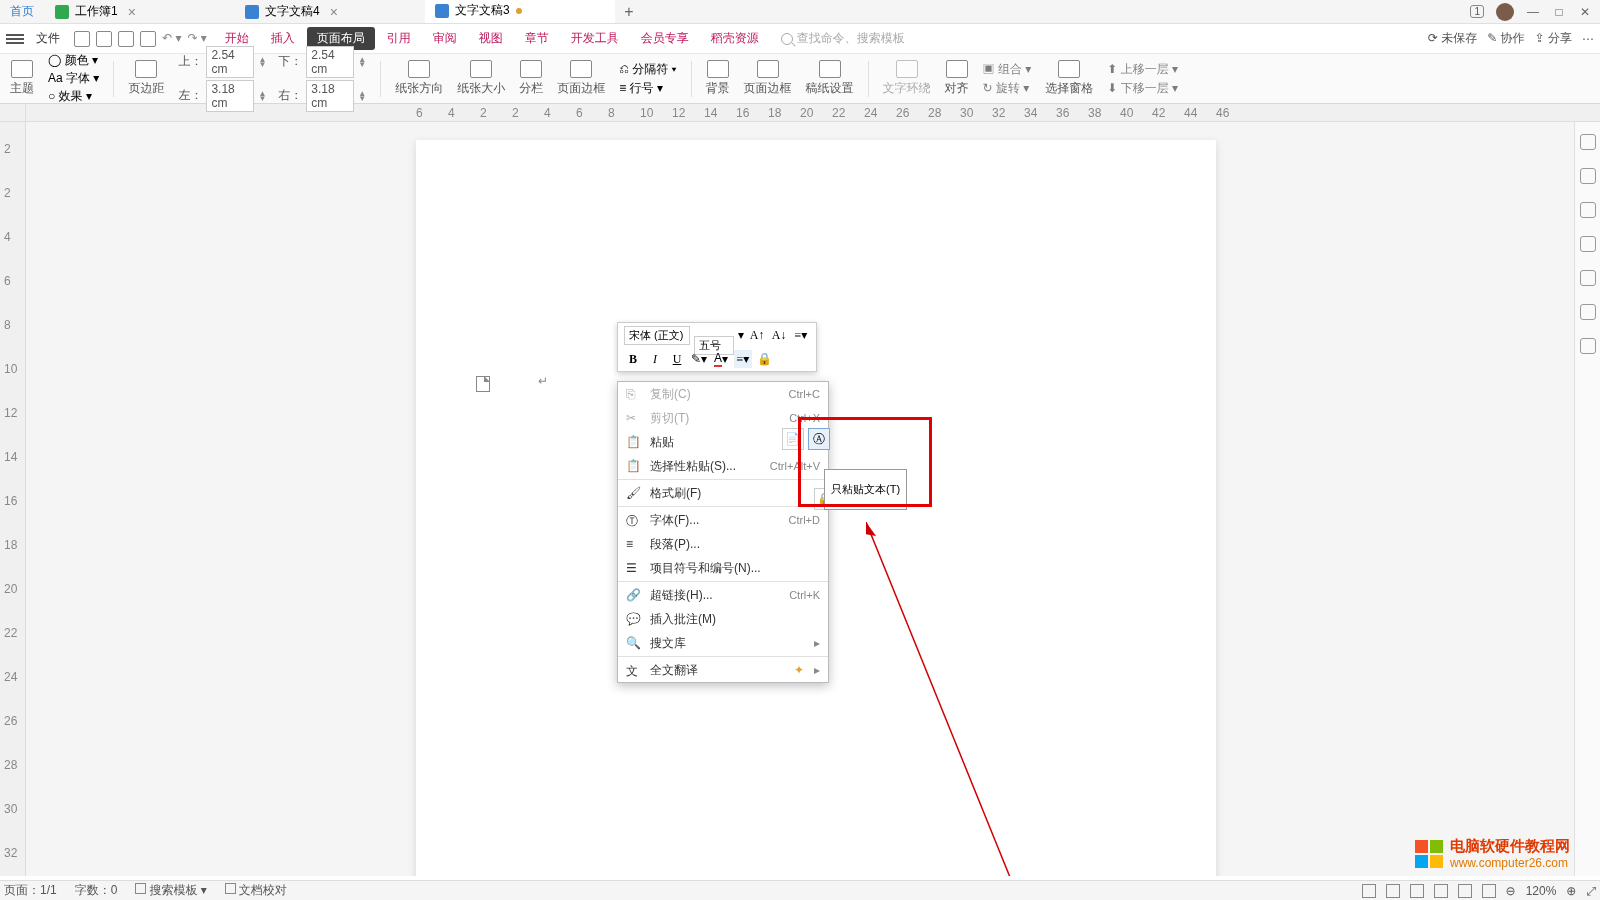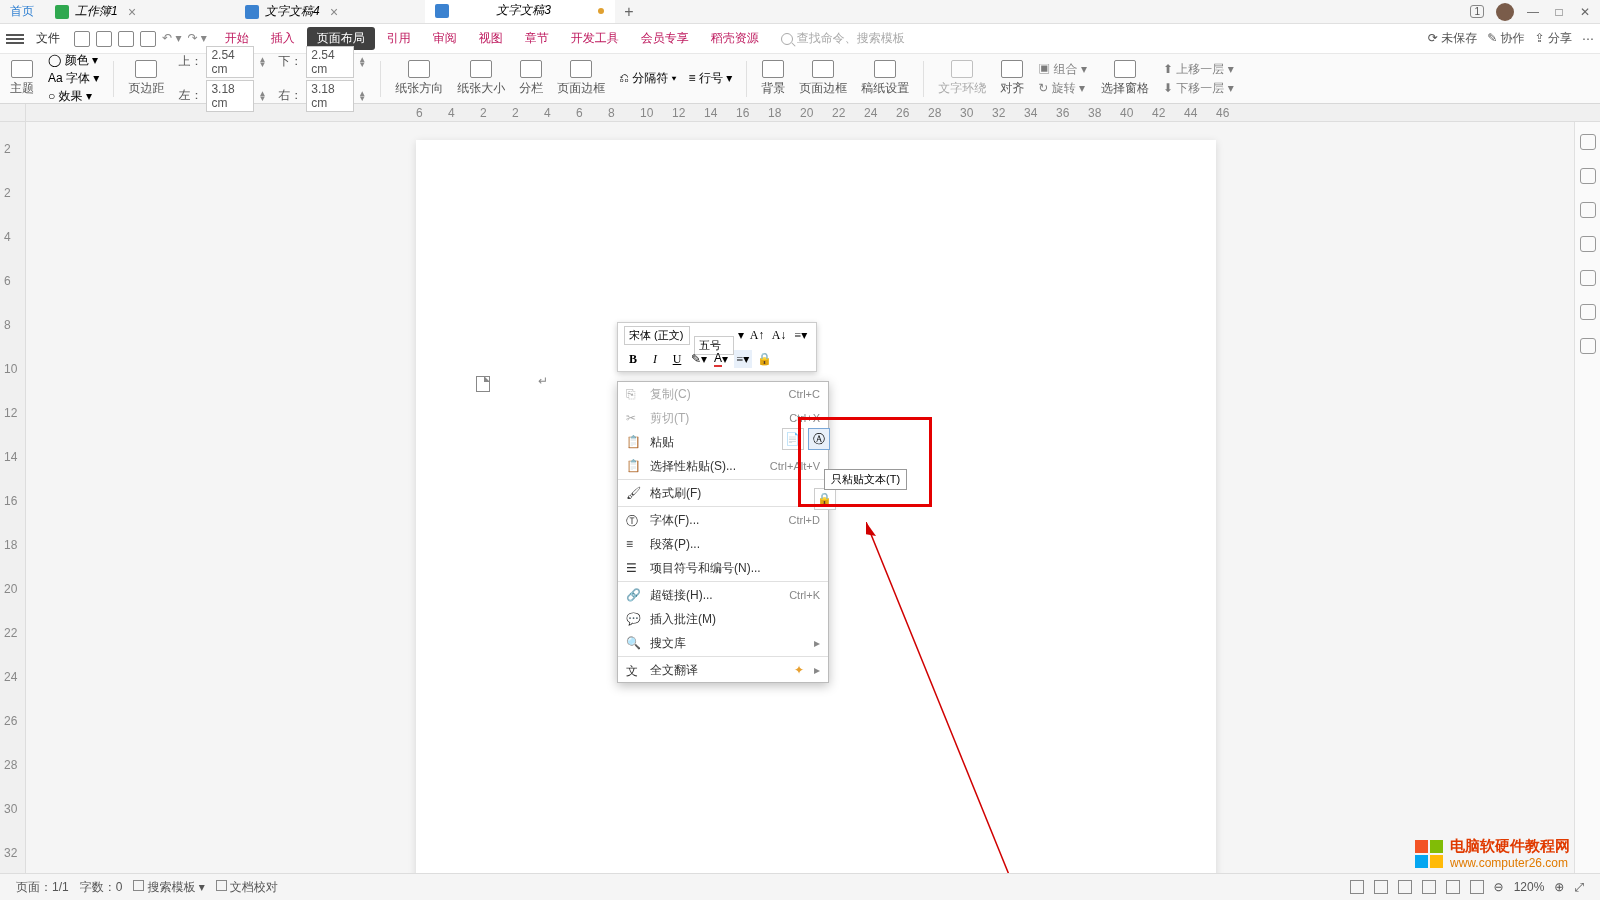--- a/index.html
+++ b/index.html
@@ -1,21 +1,21 @@
 <!DOCTYPE html>
 <html><head>
 <meta charset="utf-8">
 <style>
 *{box-sizing:border-box;margin:0;padding:0;font-family:"Microsoft YaHei",Arial,sans-serif;font-size:12px;}
 body{background:#fff;width:1600px;height:900px;overflow:hidden;position:relative;}
 .titlebar{height:24px;background:#f5f5f5;display:flex;align-items:stretch;border-bottom:1px solid #e0e0e0;}
 .tab{display:flex;align-items:center;padding:0 10px;gap:6px;position:relative;border-right:1px solid transparent;}
 .tab.home{color:#2e7fd1;}
-.tab.doc{min-width:190px;font-style:italic;}
-.tab.active{background:#fff;border-bottom:2px solid #fff;justify-content:space-between;}
+.tab.doc{min-width:190px;}
+.tab.active{background:#fff;border-bottom:2px solid #fff;}
 .tab-ico{width:14px;height:14px;display:inline-block;border-radius:2px;}
 .tab-ico.green{background:#2fa84f;}
 .tab-ico.blue{background:#3b82d0;}
 .tab-close{color:#888;font-size:14px;padding:0 4px;cursor:pointer;}
 .tab-dot{width:6px;height:6px;border-radius:50%;background:#e0a030;}
 .tab-add{width:28px;display:flex;align-items:center;justify-content:center;color:#666;font-size:16px;}
 .winctrl{margin-left:auto;display:flex;align-items:center;gap:12px;padding:0 8px;}
 .winctrl .count{border:1px solid #888;border-radius:3px;font-size:10px;padding:0 3px;color:#555;}
 .avatar{width:18px;height:18px;border-radius:50%;background:#7a5c4a;}
 .winbtn{width:14px;height:14px;color:#666;display:flex;align-items:center;justify-content:center;}
@@ -60,26 +60,26 @@
 .cm-item.disabled{color:#aaa;}
 .cm-item .ico{width:14px;height:14px;display:inline-block;}
 .cm-item .lbl{flex:1;}
 .cm-item .sc{color:#888;font-size:11px;}
 .cm-item .arr{color:#888;}
 .cm-sep{height:1px;background:#e0e0e0;margin:1px 0;}
 .cm-sub{position:absolute;left:756px;top:306px;display:flex;gap:4px;}
 .cm-sub .opt{width:22px;height:22px;border:1px solid #ccc;background:#fff;display:flex;align-items:center;justify-content:center;}
 .cm-sub .opt.sel{background:#e8f0fa;border-color:#7aa8d8;}
 .sub2{position:absolute;left:788px;top:366px;width:22px;height:22px;border:1px solid #ccc;background:#fff;display:flex;align-items:center;justify-content:center;}
-.tooltip{position:absolute;left:798px;top:347px;background:#fff;border:1px solid #999;padding:2px 6px;font-size:11px;}
+.tooltip{position:absolute;left:798px;top:347px;background:#fff;border:1px solid #999;padding:12px 6px;font-size:11px;}
 .redbox{position:absolute;left:772px;top:295px;width:134px;height:90px;border:3px solid #e40000;pointer-events:none;}
 .redline{position:absolute;left:840px;top:400px;width:200px;height:380px;pointer-events:none;}
 .sidepanel{position:absolute;right:0;top:122px;bottom:24px;width:26px;background:#fafafa;border-left:1px solid #e0e0e0;display:flex;flex-direction:column;align-items:center;gap:18px;padding-top:12px;}
 .sidepanel .sico{width:16px;height:16px;border:1px solid #999;border-radius:3px;}
-.statusbar{position:absolute;bottom:0;left:0;right:0;height:27px;background:#f5f5f5;border-top:1px solid #ddd;display:flex;align-items:center;padding:0 16px;gap:11px;color:#555;font-size:11px;}
+.statusbar{position:absolute;bottom:0;left:0;right:0;height:20px;background:#f5f5f5;border-top:1px solid #ddd;display:flex;align-items:center;padding:0 4px;gap:18px;color:#555;font-size:11px;}
 .statusbar .chk{width:11px;height:11px;border:1px solid #888;display:inline-block;margin-right:3px;}
 .statusbar .right{margin-left:auto;display:flex;align-items:center;gap:10px;}
 .viewico{width:14px;height:14px;border:1px solid #888;}
 .watermark{position:absolute;right:30px;bottom:30px;text-align:left;pointer-events:none;}
 .wm-flag{display:inline-block;width:28px;height:28px;position:relative;vertical-align:middle;}
 .wm-flag span{position:absolute;width:13px;height:13px;}
 .wm-flag .a{background:#f35325;left:0;top:0;}
 .wm-flag .b{background:#81bc06;right:0;top:0;}
 .wm-flag .c{background:#05a6f0;left:0;bottom:0;}
 .wm-flag .d{background:#ffba08;right:0;bottom:0;}
@@ -199,21 +199,21 @@
       <span>纸张大小</span>
     </div>
   <div class="rib-item">
       <div class="rib-ico"></div>
       <span>分栏</span>
     </div>
   <div class="rib-item">
       <div class="rib-ico"></div>
       <span>页面边框</span>
     </div>
-  <div style="display:flex;flex-direction:row;gap:12px;font-size:11px;">
+  <div style="display:flex;flex-direction:column;gap:2px;font-size:11px;">
     <span>⎌ <span>分隔符</span> ▾</span>
     <span>≡ <span>行号</span> ▾</span>
   </div>
   <div class="rib-split"></div>
   <div class="rib-item">
       <div class="rib-ico"></div>
       <span>背景</span>
     </div>
   <div class="rib-item">
       <div class="rib-ico"></div>

